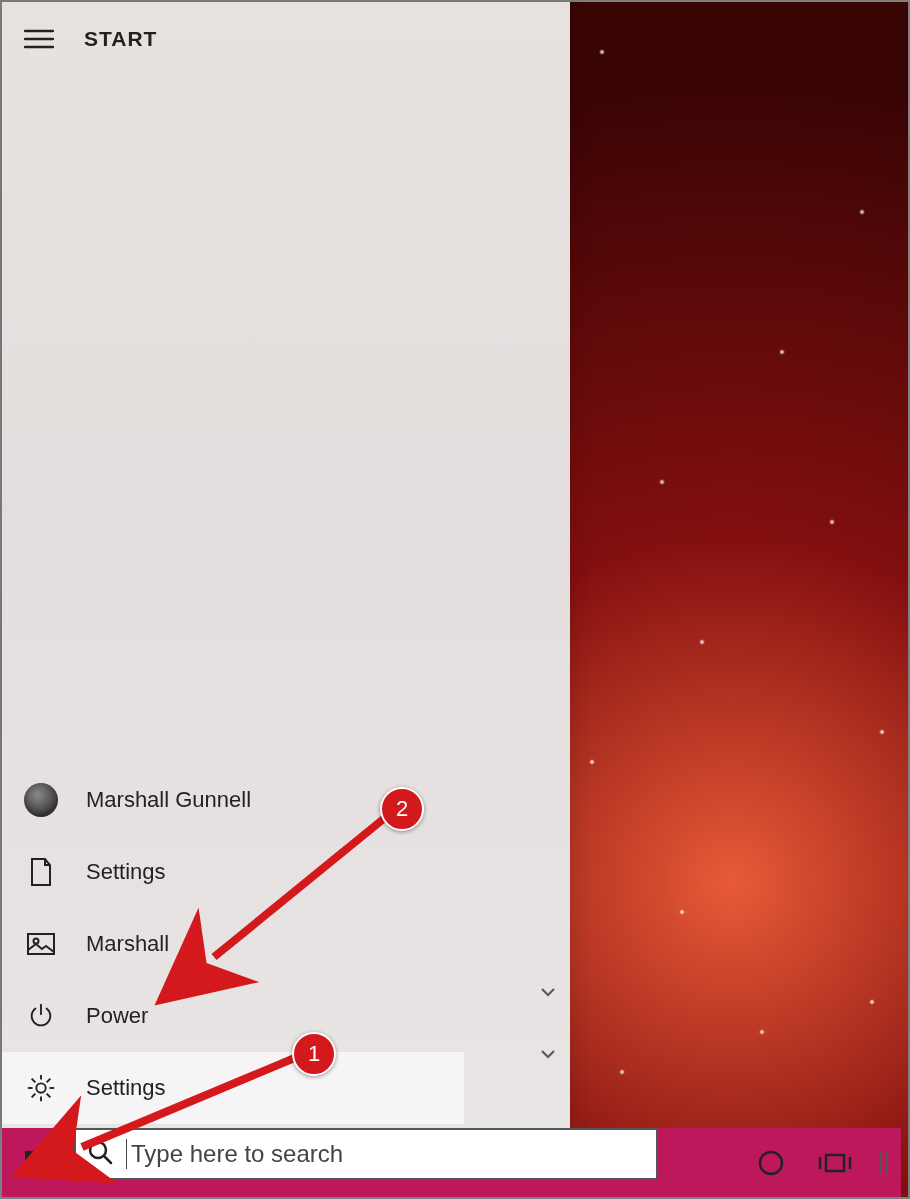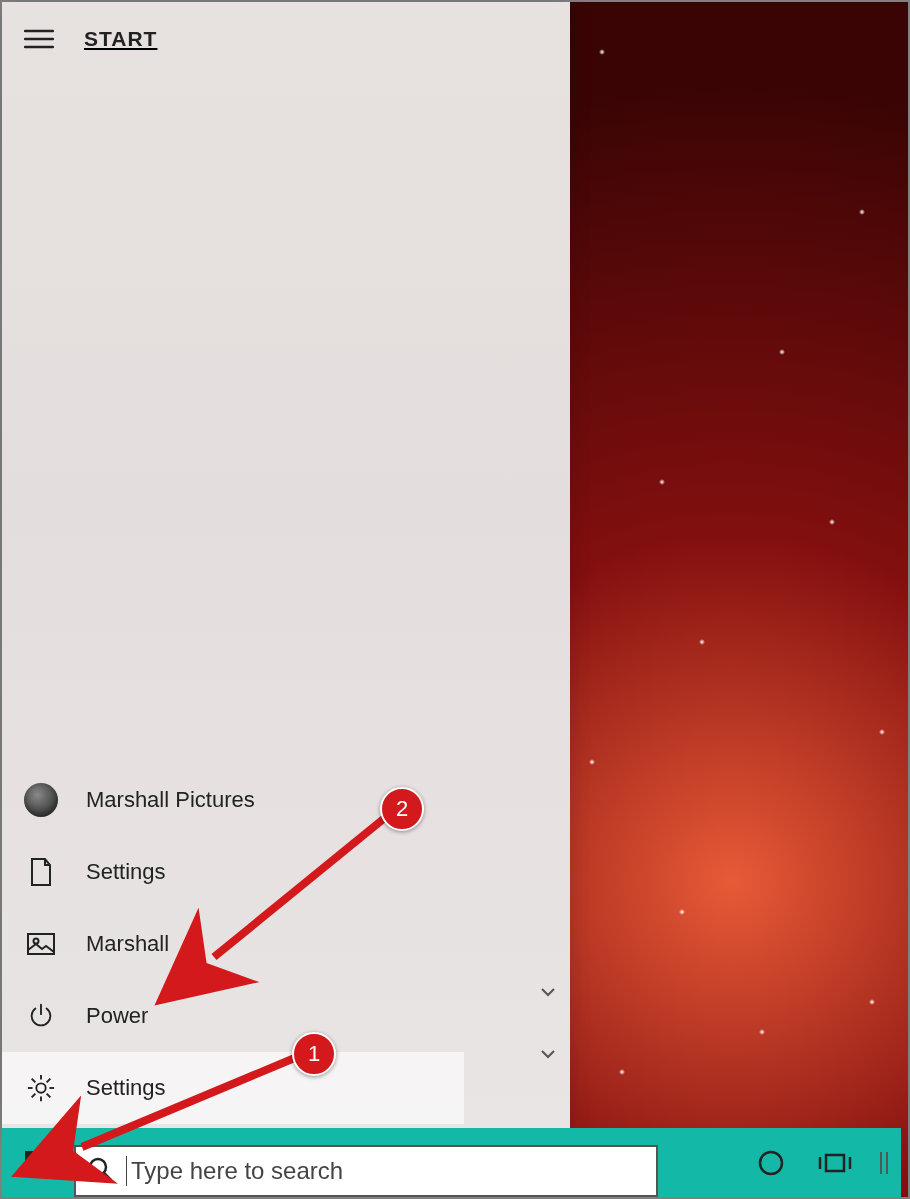--- a/index.html
+++ b/index.html
@@ -48,21 +48,20 @@
     display: flex;
     flex-direction: column;
     box-shadow: 0 0 20px rgba(0,0,0,0.15);
   }
   .start-header {
     height: 74px;
     display: flex;
     align-items: center;
     padding-left: 22px;
     gap: 30px;
-    text-decoration: underline;
   }
   .hamburger {
     width: 30px;
     height: 22px;
     display: inline-block;
     cursor: pointer;
   }
   .hamburger svg { display:block; }
   .start-title {
     font-weight: 700;
@@ -114,23 +113,23 @@
     pointer-events: auto;
     cursor: pointer;
   }
   
   .taskbar {
     position: absolute;
     left: 0;
     right: 7px;
     bottom: 0;
     height: 69px;
-    background: #14b8a6;
-    display: flex;
-    align-items: flex-end;
+    background: #be185d;
+    display: flex;
+    align-items: flex-start;
   }
   .tb-btn {
     height: 100%;
     display: flex;
     align-items: center;
     justify-content: center;
     cursor: pointer;
   }
   .start-btn { width: 72px; }
   .searchbox {
@@ -203,21 +202,21 @@
     </div>
 
     <div class="start-body"></div>
 
     <div class="start-items">
 
       <div class="start-item">
         <span class="icon-slot">
           <span class="avatar"></span>
         </span>
-        <span class="label">Marshall Pictures</span>
+        <span class="label">Marshall Gunnell</span>
       </div>
 
       <div class="start-item">
         <span class="icon-slot">
           <svg viewBox="0 0 24 30" width="24" height="30">
             <path d="M3 2 h13 l5 6 v20 h-18 z" fill="none" stroke="#222" stroke-width="2"></path>
             <path d="M16 2 v6 h5" fill="none" stroke="#222" stroke-width="2"></path>
           </svg>
         </span>
         <span class="label">Settings</span>

